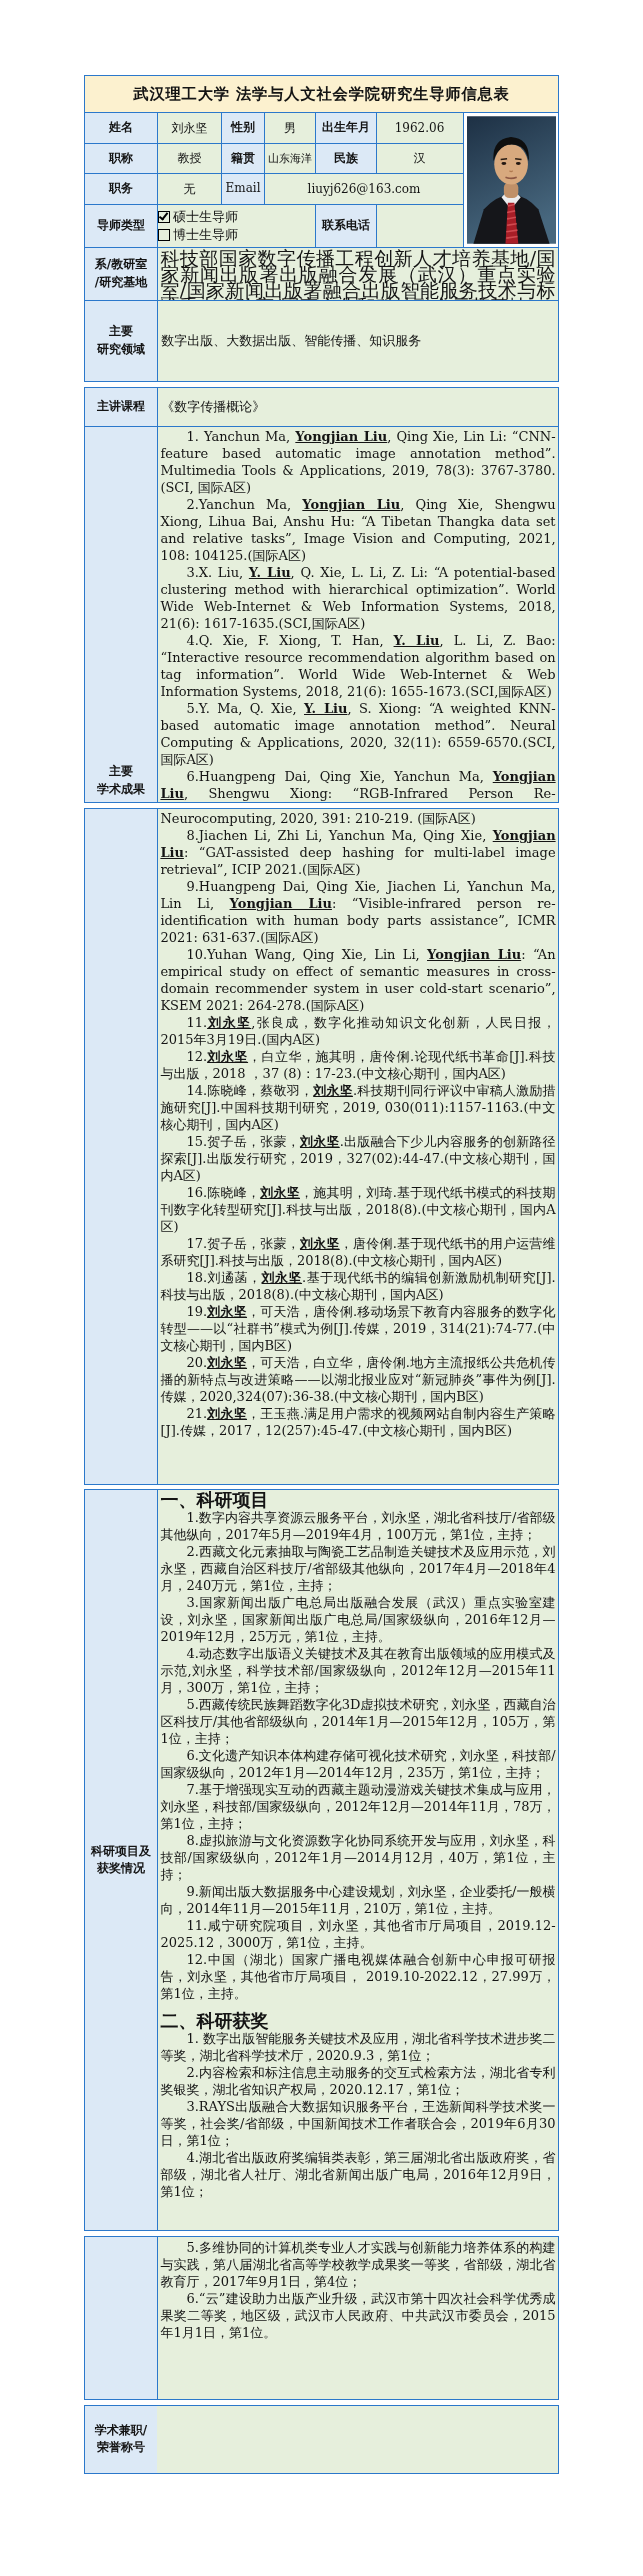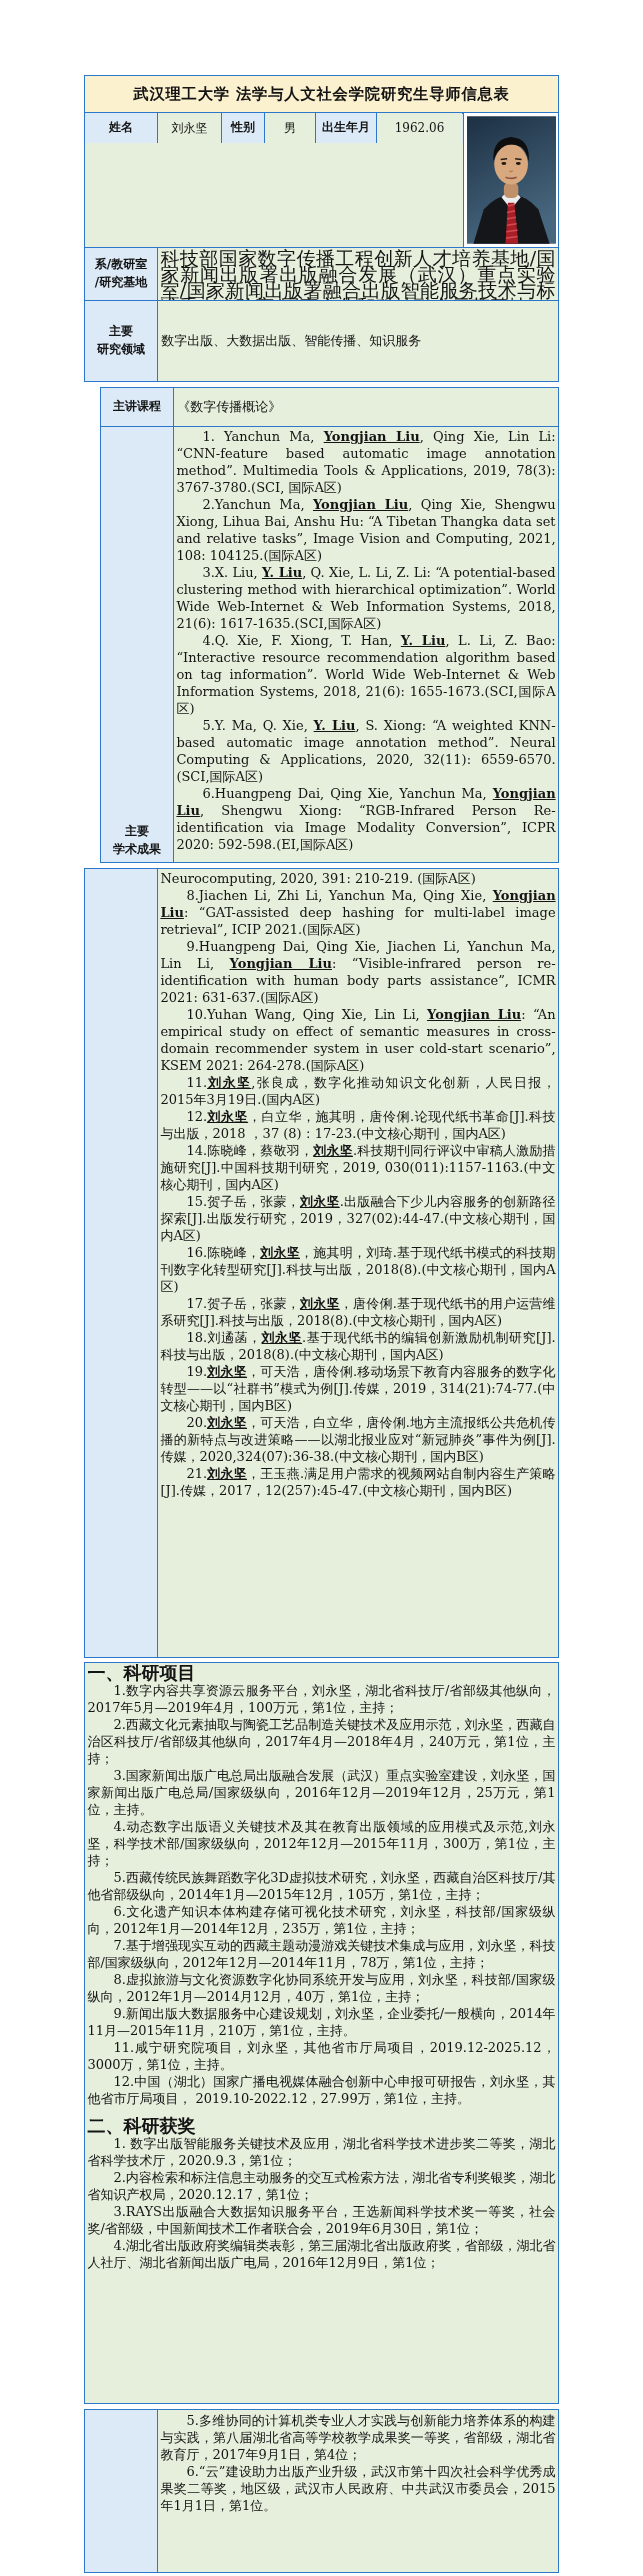--- a/index.html
+++ b/index.html
@@ -2,21 +2,21 @@
 <html style="--border: #2b78cb; --header-bg: #fcf1cf; --label-bg: #dce9f6; --value-bg: #e6efdc; --text: #141414; --photo-bg: #2a4054; --tie-red: #a81e27;font-size:13px"><head>
 <meta charset="utf-8">
 <style>
   html,body{margin:0;padding:0;background:#ffffff;}
   body{width:643px;height:2576px;overflow:hidden;color:var(--text,#141414);
        font-family:"DejaVu Serif","Liberation Serif",serif;}
   .doc{width:475px;margin-left:84px;padding-top:75px;box-sizing:content-box;}
   .sec{border:1.6px solid var(--border,#2b78cb);background:var(--value-bg,#e6efdc);
        display:flex;flex-direction:column;box-sizing:border-box;overflow:hidden;margin-top:4.8px;}
   .sec.first{margin-top:0;}
-  .s1{height:307px;} .s2{height:476px;margin-left:16px;} .s3{height:790px;justify-content:center;}
+  .s1{height:307px;} .s2{height:416px;} .s3{height:677px;justify-content:center;}
   .s4{height:742px;} .s5{height:164px;} .s6{height:69px;}
   .sec > * + *{border-top:1.6px solid var(--border,#2b78cb);}
   .row{display:flex;flex:0 0 auto;min-height:0;}
   .row.grow{flex:1 1 auto;}
   .row > * + *{border-left:1.6px solid var(--border,#2b78cb);}
   .cell{box-sizing:border-box;min-width:0;}
   .title-row{height:36px;flex:0 0 36px;background:var(--header-bg,#fcf1cf);
        display:flex;align-items:center;justify-content:center;
        font-family:"DejaVu Sans","Liberation Sans",sans-serif;font-weight:bold;font-size:15.3px;letter-spacing:0.8px;}
   .lbl{background:var(--label-bg,#dce9f6);display:flex;align-items:center;justify-content:center;
@@ -25,21 +25,21 @@
   .lbl.reg{font-family:"DejaVu Serif","Liberation Serif",serif;font-weight:normal;}
   .lbl.bottom{align-items:flex-end;padding-bottom:3.2px;}
   .val{background:var(--value-bg,#e6efdc);display:flex;align-items:center;font-size:12px;}
   .val.center{justify-content:center;}
   .val.sm{font-size:11px;}
   .w90{flex:0 0 72px;width:72px;} .w80{flex:0 0 64px;width:64px;} .w54{flex:0 0 43px;width:43px;}
   .w63{flex:0 0 51px;width:51px;} .w76{flex:0 0 61px;width:61px;} .w107{flex:0 0 86px;width:86px;}
   .w197{flex:0 0 158px;width:158px;}
   .flex1{flex:1 1 auto;}
   .basic{height:134px;flex:0 0 134px;display:flex;}
-  .basic-left{width:378px;flex:0 0 378px;display:flex;flex-direction:row;}
+  .basic-left{width:378px;flex:0 0 378px;display:flex;flex-direction:column;}
   .basic-left > * + *{border-top:1.6px solid var(--border,#2b78cb);}
   .r-h37{height:30px;flex:0 0 30px;} .r-h36{height:29px;flex:0 0 29px;}
   .photo-cell{flex:1 1 auto;border-left:1.6px solid var(--border,#2b78cb);background:#ffffff;
        display:flex;align-items:center;justify-content:center;}
   .r-dept{height:52px;flex:0 0 52px;} .r-course{height:38px;flex:0 0 38px;}
   .val.block{display:block;padding:1.6px 2.4px;line-height:16px;font-size:19px;text-align:justify;}
   .val.vcenter{padding:0 3.2px;font-size:13px;}
   .text-cell{flex:1 1 auto;background:var(--value-bg,#e6efdc);padding:1.6px 2.4px 0 2.4px;
        font-size:13px;line-height:17px;text-align:justify;overflow:hidden;}
   .para{margin:0;text-indent:2em;}
@@ -178,20 +178,22 @@
           <p class="para">18.刘遹菡，<b class="hl"><u>刘永坚</u></b>.基于现代纸书的编辑创新激励机制研究[J].科技与出版，2018(8).(中文核心期刊，国内A区)</p>
           <p class="para">19.<b class="hl"><u>刘永坚</u></b>，可天浩，唐伶俐.移动场景下教育内容服务的数字化转型——以“社群书”模式为例[J].传媒，2019，314(21):74-77.(中文核心期刊，国内B区)</p>
           <p class="para">20.<b class="hl"><u>刘永坚</u></b>，可天浩，白立华，唐伶俐.地方主流报纸公共危机传播的新特点与改进策略——以湖北报业应对“新冠肺炎”事件为例[J].传媒，2020,324(07):36-38.(中文核心期刊，国内B区)</p>
           <p class="para">21.<b class="hl"><u>刘永坚</u></b>，王玉燕.满足用户需求的视频网站自制内容生产策略[J].传媒，2017，12(257):45-47.(中文核心期刊，国内B区)</p>
         </div>
     </div>
   </section>
 
   <section class="sec s4">
     <div class="row grow">
+      <div class="cell lbl w90">科研项目及
+获奖情况</div>
       <div class="cell text-cell">
           <p class="para heading">一、科研项目</p>
           <p class="para">1.数字内容共享资源云服务平台，刘永坚，湖北省科技厅/省部级其他纵向，2017年5月—2019年4月，100万元，第1位，主持；</p>
           <p class="para">2.西藏文化元素抽取与陶瓷工艺品制造关键技术及应用示范，刘永坚，西藏自治区科技厅/省部级其他纵向，2017年4月—2018年4月，240万元，第1位，主持；</p>
           <p class="para">3.国家新闻出版广电总局出版融合发展（武汉）重点实验室建设，刘永坚，国家新闻出版广电总局/国家级纵向，2016年12月—2019年12月，25万元，第1位，主持。</p>
           <p class="para">4.动态数字出版语义关键技术及其在教育出版领域的应用模式及示范,刘永坚，科学技术部/国家级纵向，2012年12月—2015年11月，300万，第1位，主持；</p>
           <p class="para">5.西藏传统民族舞蹈数字化3D虚拟技术研究，刘永坚，西藏自治区科技厅/其他省部级纵向，2014年1月—2015年12月，105万，第1位，主持；</p>
           <p class="para">6.文化遗产知识本体构建存储可视化技术研究，刘永坚，科技部/国家级纵向，2012年1月—2014年12月，235万，第1位，主持；</p>
           <p class="para">7.基于增强现实互动的西藏主题动漫游戏关键技术集成与应用，刘永坚，科技部/国家级纵向，2012年12月—2014年11月，78万，第1位，主持；</p>
           <p class="para">8.虚拟旅游与文化资源数字化协同系统开发与应用，刘永坚，科技部/国家级纵向，2012年1月—2014月12月，40万，第1位，主持；</p>

